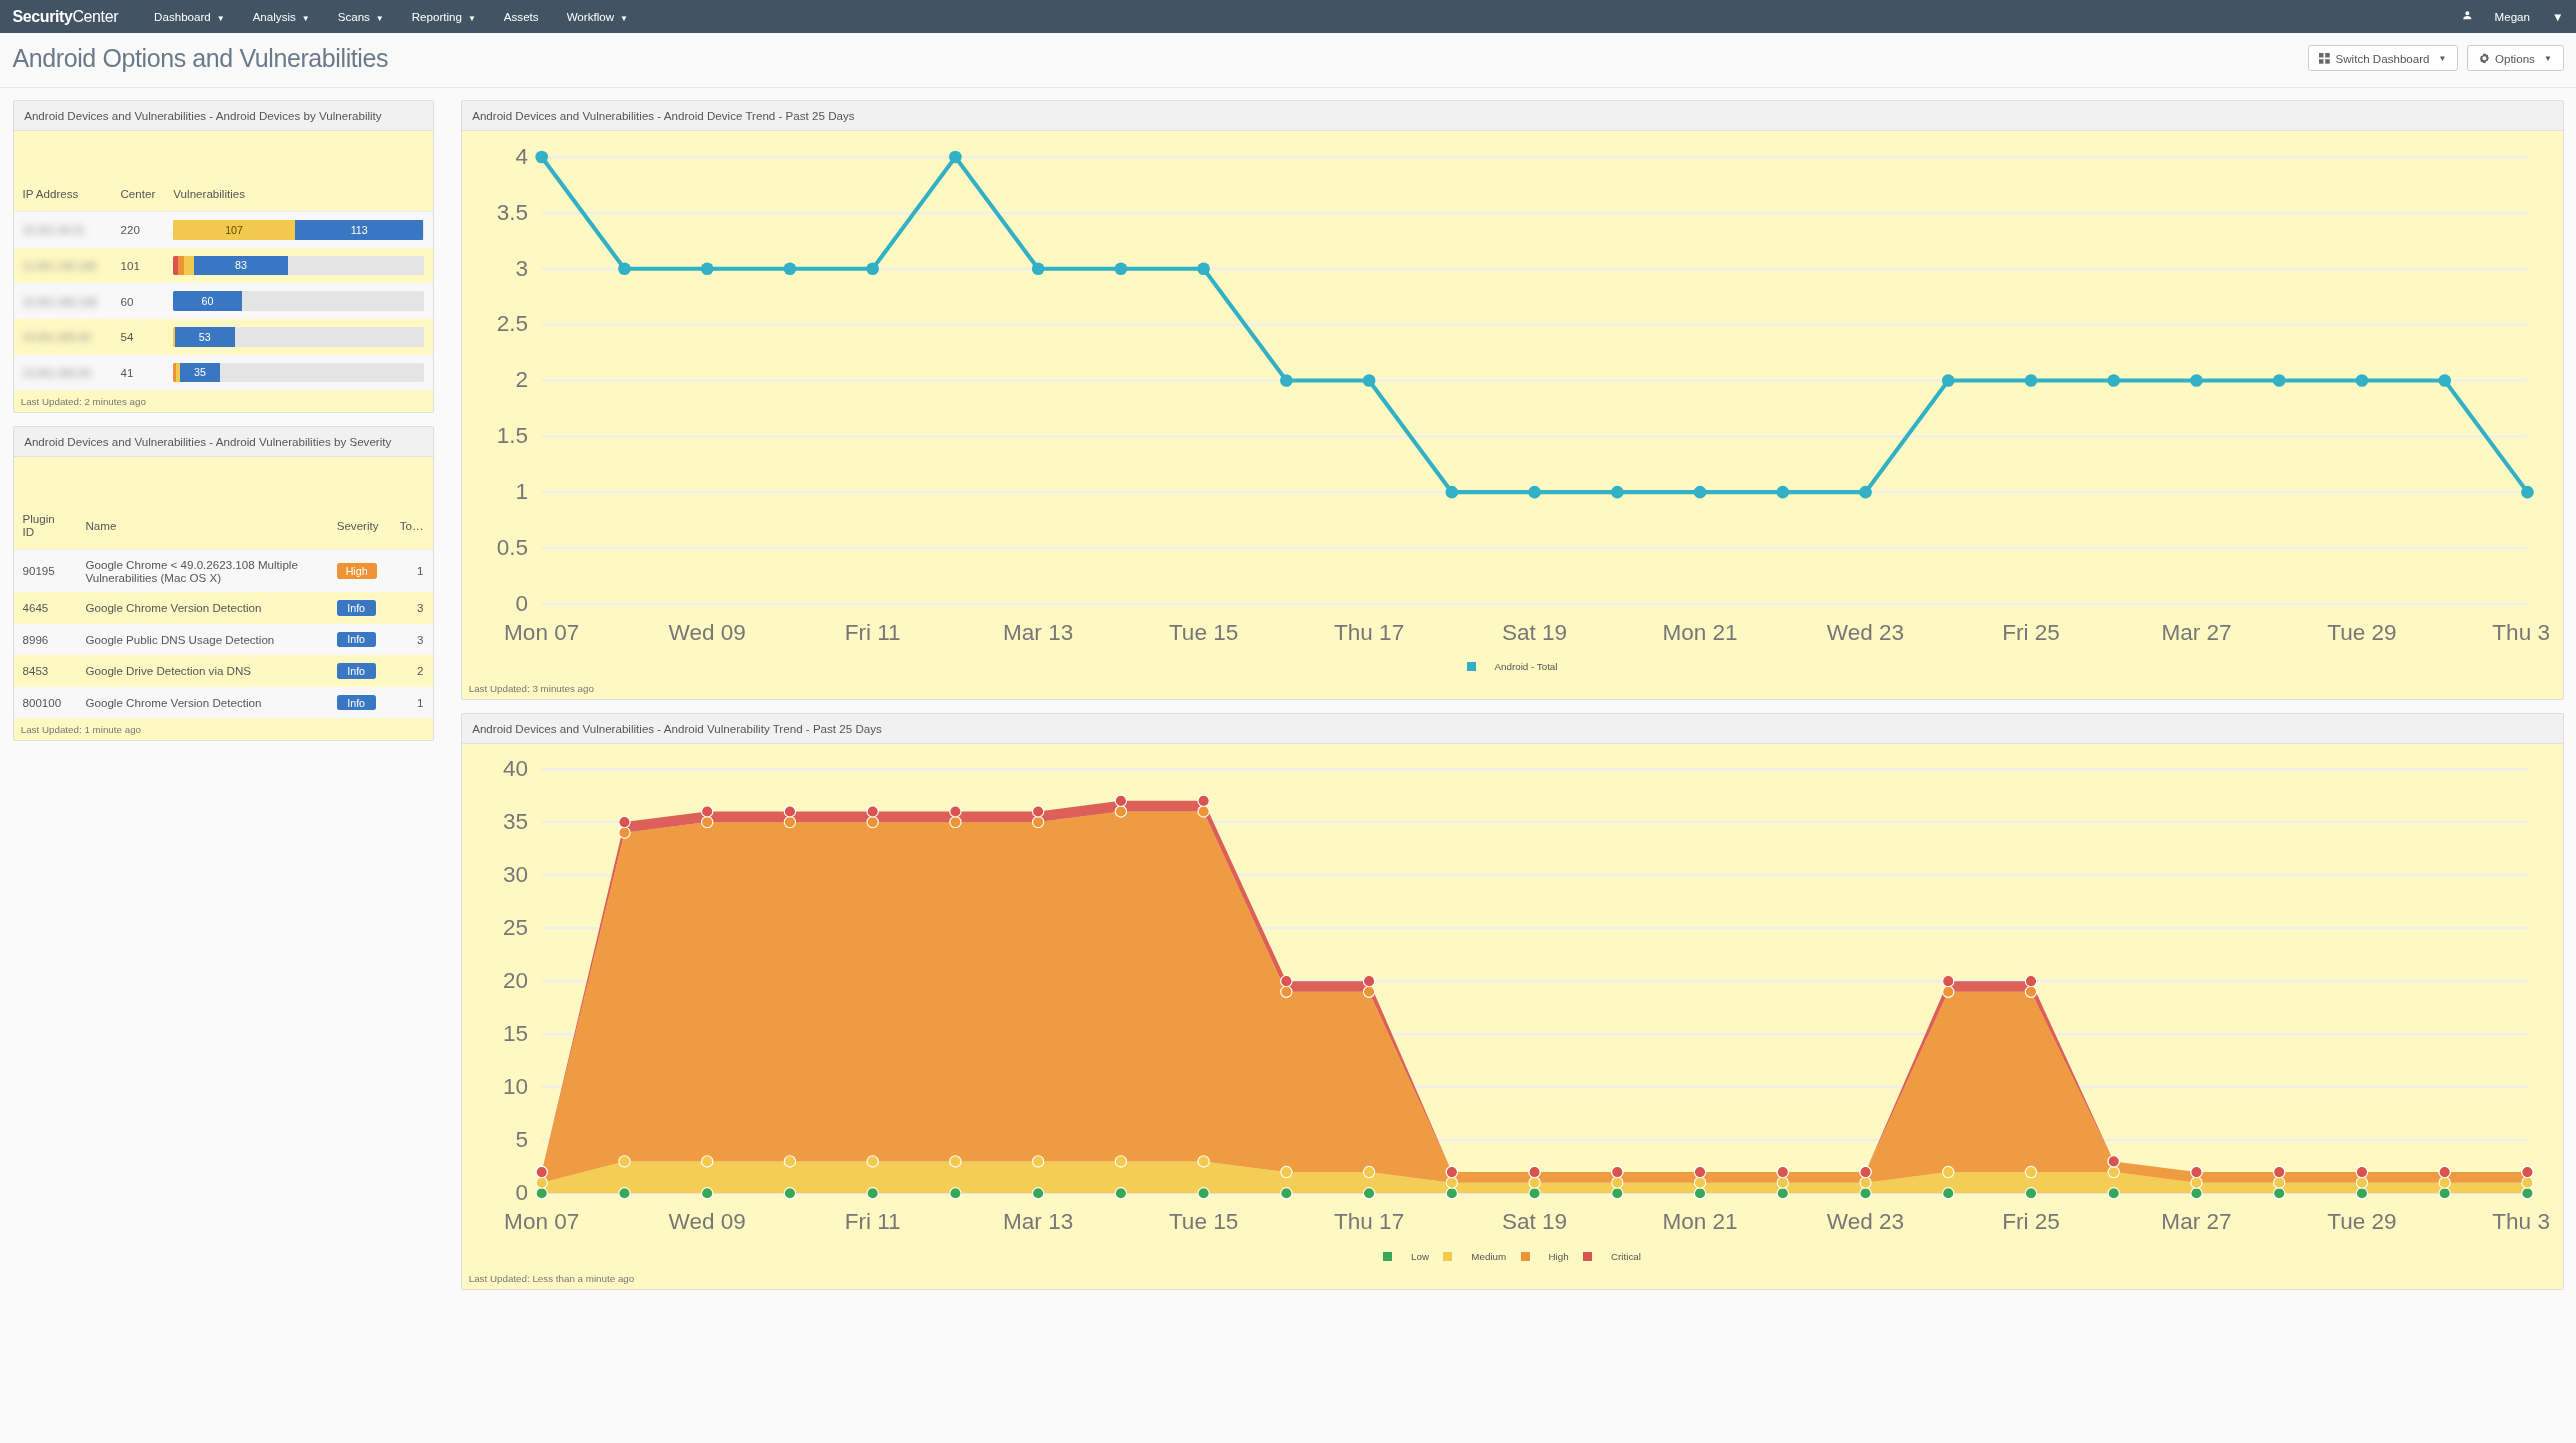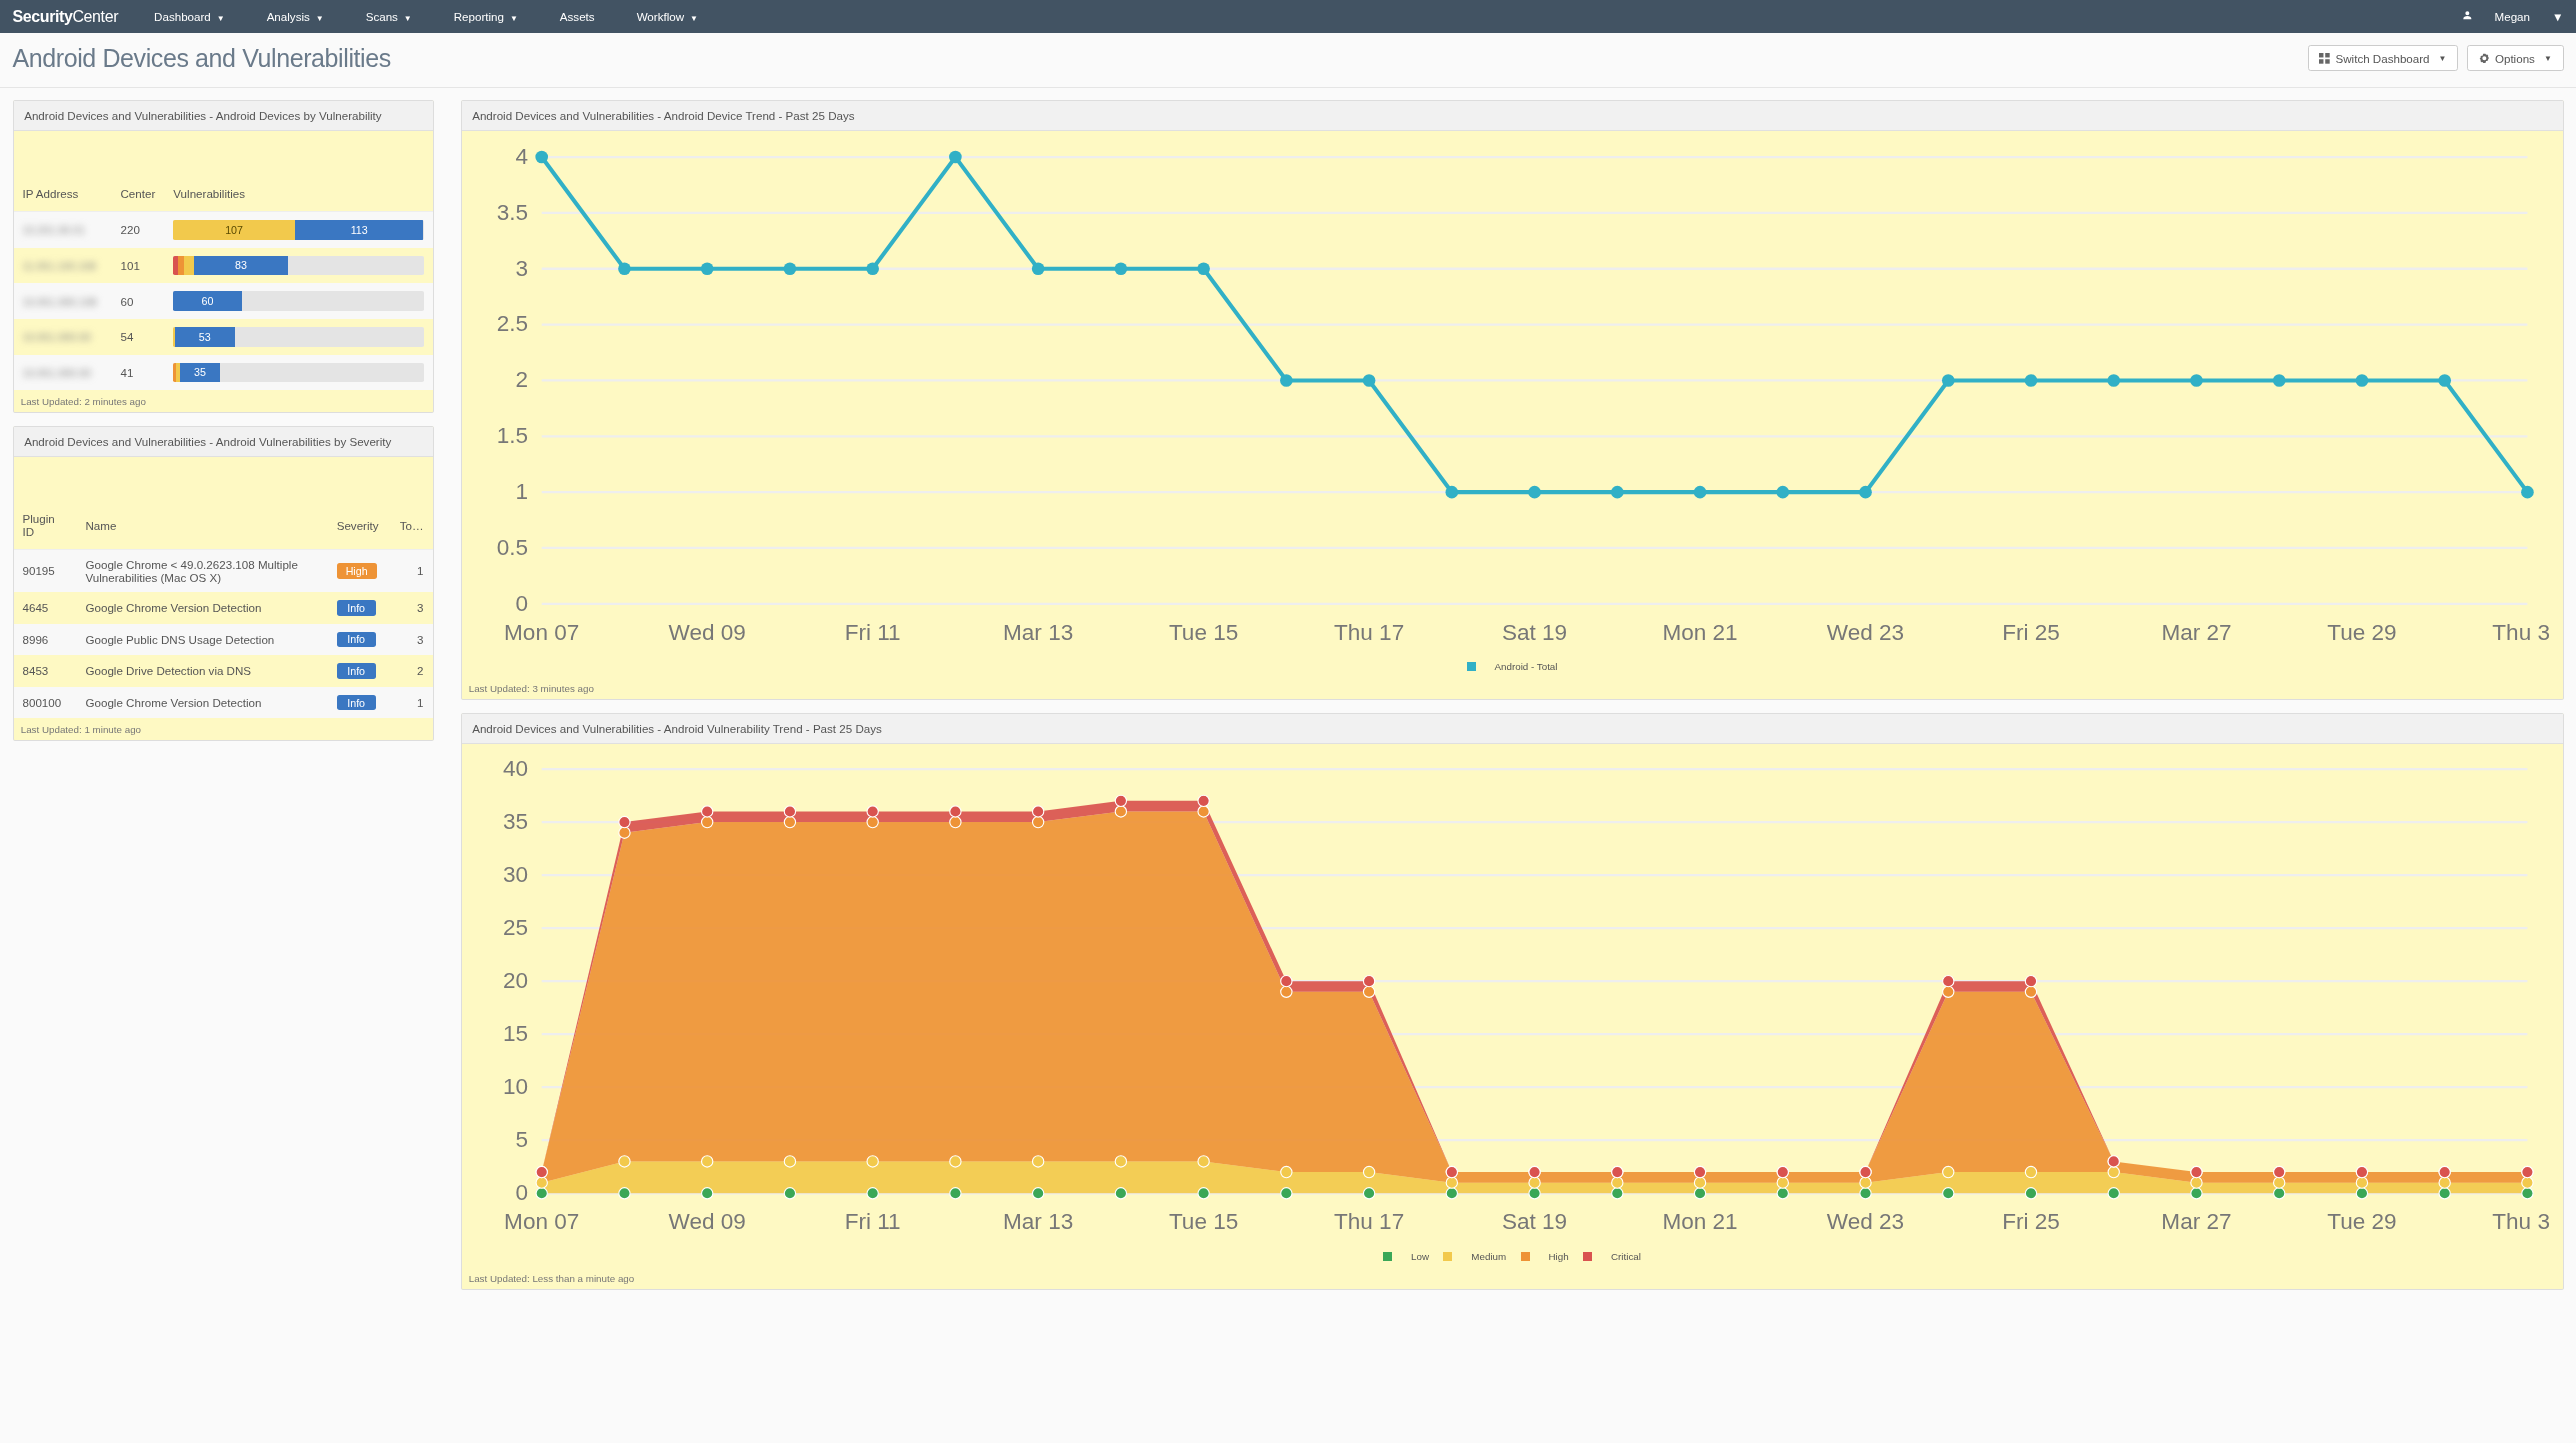--- a/index.html
+++ b/index.html
@@ -1,21 +1,21 @@
 <!DOCTYPE html>
 <html style="font-size:14.3px"><head>
 <meta charset="utf-8">
 <style>
 * { margin: 0; padding: 0; box-sizing: border-box; }
 body { font-family: -apple-system, Helvetica, Arial, sans-serif; font-size: 11.6px; color: #555; background: #fafafa; }
 
 .navbar { background: #425363; color: #fff; height: 33px; display: flex; align-items: center; padding: 0 12.5px; }
 .brand { font-size: 16px; font-weight: 300; letter-spacing: -0.4px; margin-right: 36px; }
 .brand b { font-weight: 600; }
-.nav-items { display: flex; gap: 42px; }
+.nav-items { display: flex; gap: 28px; }
 .nav-item { color: #fff; cursor: pointer; font-size: 11.6px; }
 .nav-item .caret { font-size: 8px; margin-left: 2.7px; }
 .nav-right { margin-left: auto; display: flex; align-items: flex-start; gap: 22px; cursor: pointer; }
 .user-icon { width: 10.7px; height: 10.7px; }
 
 .page-header { padding: 10.7px 12.5px 14.3px; border-bottom: 0.9px solid #e5e5e5; display: flex; align-items: center; background: #fafafa; }
 .page-title { font-size: 25px; font-weight: 300; color: #6a7a8a; letter-spacing: -0.4px; }
 .header-actions { margin-left: auto; display: flex; gap: 9px; }
 .btn { background: #fff; border: 0.9px solid #ccc; border-radius: 2.7px; padding: 5.4px 10.7px; font-size: 11.6px; cursor: pointer; color: #555; display: inline-flex; align-items: center; gap: 5.4px; }
 .btn .caret { font-size: 8px; margin-left: 3.6px; }
@@ -70,21 +70,21 @@
   <div class="nav-right">
     <svg class="user-icon" viewBox="0 0 16 16" fill="#fff">
         <path d="M8 8a3 3 0 100-6 3 3 0 000 6zm0 1c-3 0-6 1.5-6 4v1h12v-1c0-2.5-3-4-6-4z"></path>
       </svg>
     <span>Megan</span>
     <span class="caret">▼</span>
   </div>
 </div>
 
 <div class="page-header">
-  <div class="page-title">Android Devices and Vulnerabilities</div>
+  <div class="page-title">Android Options and Vulnerabilities</div>
   <div class="header-actions">
     <button class="btn">
       <svg width="10.7" height="10.7" viewBox="0 0 12 12">
           <rect x="0" y="0" width="5" height="5" fill="#666"></rect>
           <rect x="7" y="0" width="5" height="5" fill="#666"></rect>
           <rect x="0" y="7" width="5" height="5" fill="#666"></rect>
           <rect x="7" y="7" width="5" height="5" fill="#666"></rect>
         </svg>
       <span>Switch Dashboard</span>
       <span class="caret">▼</span>

